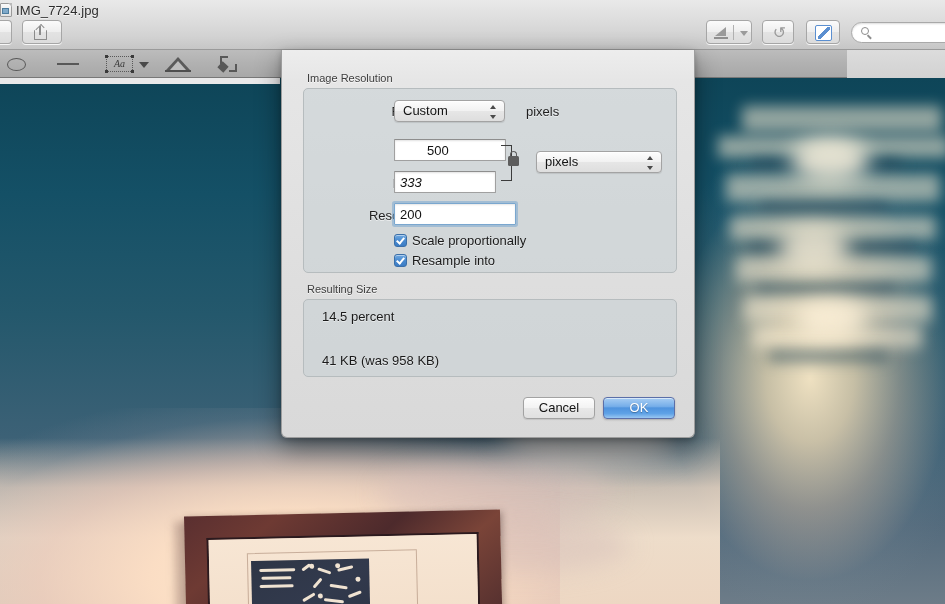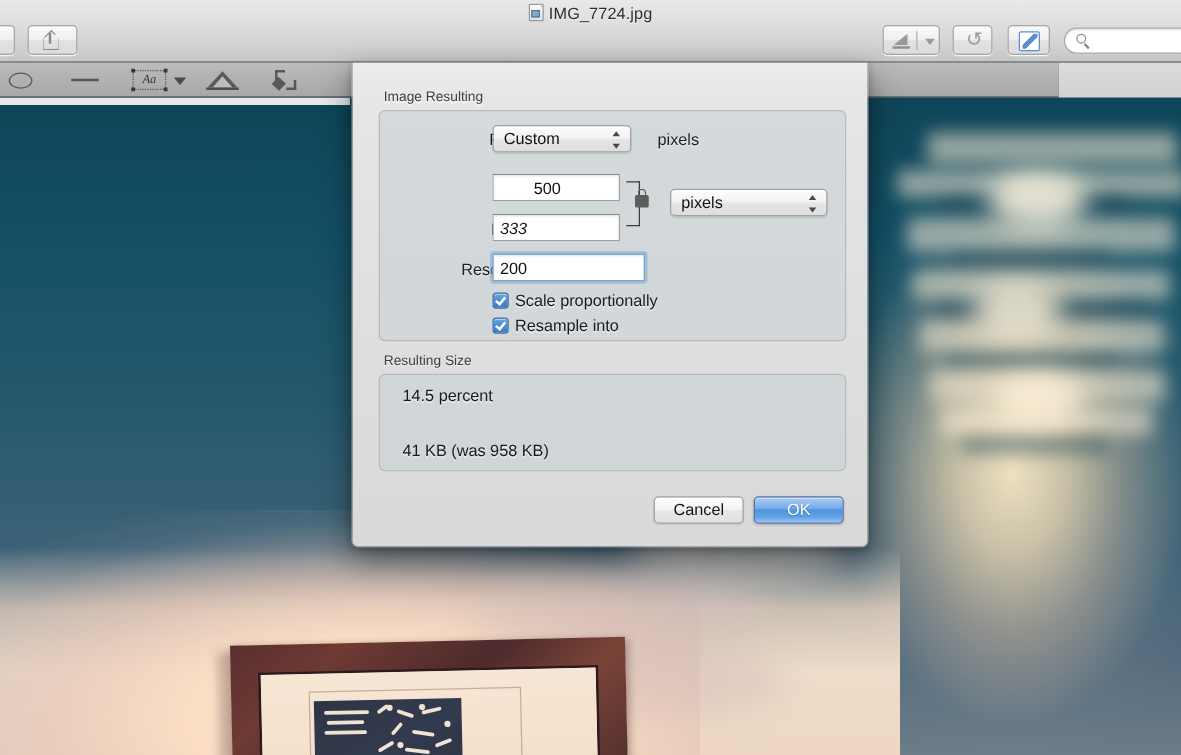--- a/index.html
+++ b/index.html
@@ -25,21 +25,21 @@
     left: 0; top: 0;
     width: 945px; height: 50px;
     background: linear-gradient(to bottom, #e9e9e9 0%, #dcdcdc 45%, #d2d2d2 75%, #c6c6c6 100%);
     border-bottom: 1px solid #9a9a9a;
     box-sizing: border-box;
   }
   .title-text {
     position: absolute;
     left: 0; top: 1px;
     width: 945px;
-    text-align: center;
+    text-align: left;
     font-size: 13px;
     color: #2c2c2c;
     letter-spacing: 0.1px;
     line-height: 20px;
     text-shadow: 0 1px 0 rgba(255,255,255,0.7);
   }
   .title-doc-icon {
     display: inline-block;
     position: relative;
     width: 12px; height: 14px;
@@ -768,35 +768,35 @@
     </div>
 
     <div id="search-field">
       <span class="search-glass"></span>
       <input id="search-input" type="text" placeholder="" style="">
     </div>
   </div>
 
   <div class="dialog">
 
-    <div class="group-label" id="lbl-image-dimensions">Image Resulting</div>
+    <div class="group-label" id="lbl-image-dimensions">Image Resolution</div>
     <div class="group-box" id="grp-image-dimensions"></div>
 
     <div class="field-label" style="left:20px; top:54px; width:132px;">Fit into:</div>
     <div class="popup" style="left:112px; top:50px; width:111px;">
       <span>Custom</span>
       <span class="popup-arrows">
         <span class="up"></span>
           <span class="dn"></span>
       </span>
     </div>
     <div class="unit-suffix" style="left:244px; top:54px;">pixels</div>
 
     <div class="field-label" style="left:20px; top:94px; width:132px;">Width:</div>
-    <input class="txtfield" style="left: 112px; top: 89px; width: 102px; padding-left: 32px;" type="text" value="500">
+    <input class="txtfield" style="left: 112px; top: 89px; width: 112px; padding-left: 32px;" type="text" value="500">
 
     <div class="field-label" style="left:20px; top:126px; width:132px;">Height:</div>
     <input class="txtfield" style="left: 112px; top: 121px; width: 102px; font-style: italic;" type="text" value="333">
 
     <div class="link-bracket" style="left:219px; top:95px;">
       <span class="brkt"></span>
       <span class="lock"></span>
     </div>
 
     <div class="popup" style="left:254px; top:101px; width:126px;">

